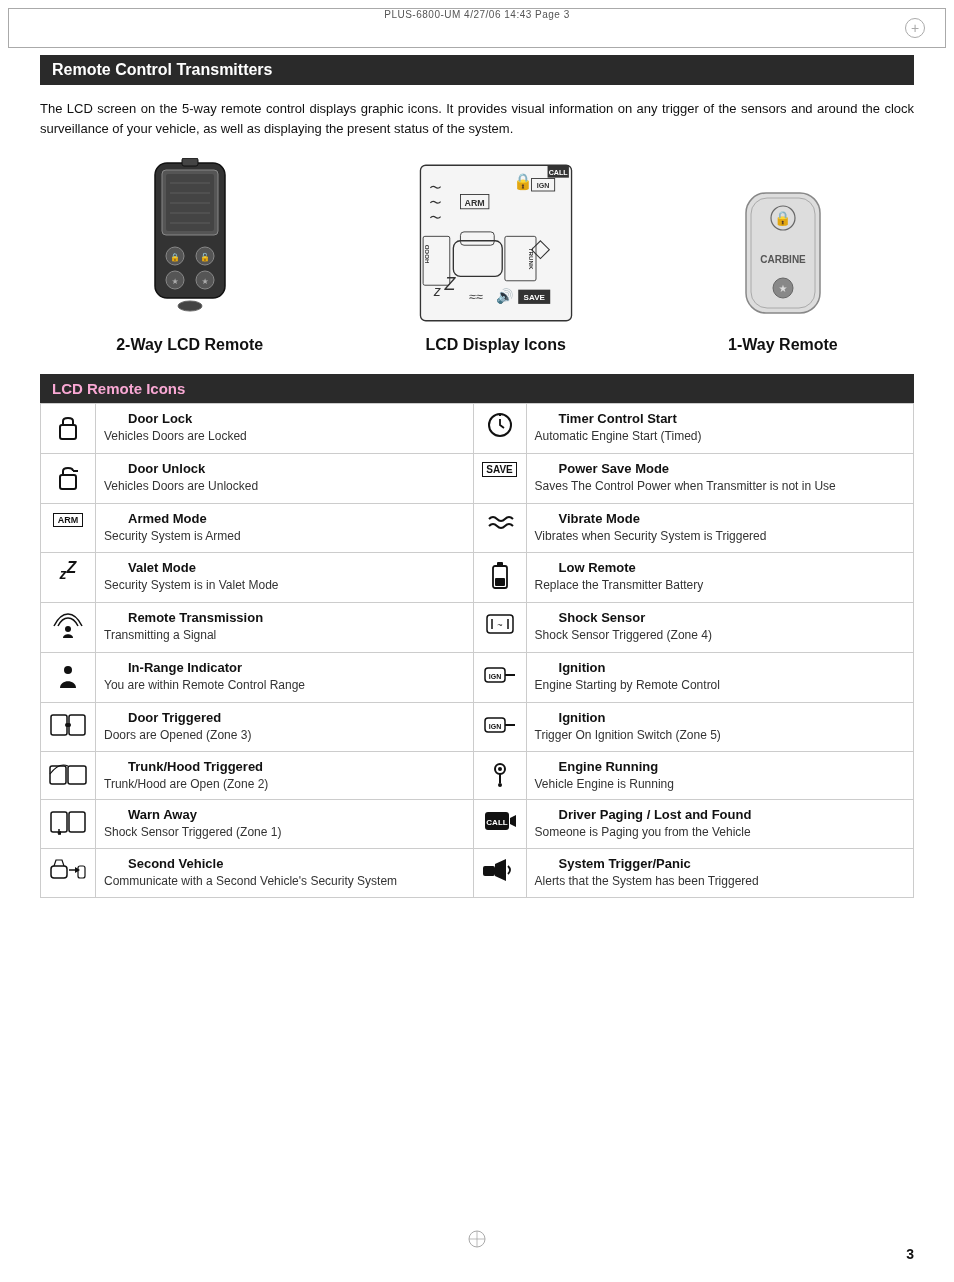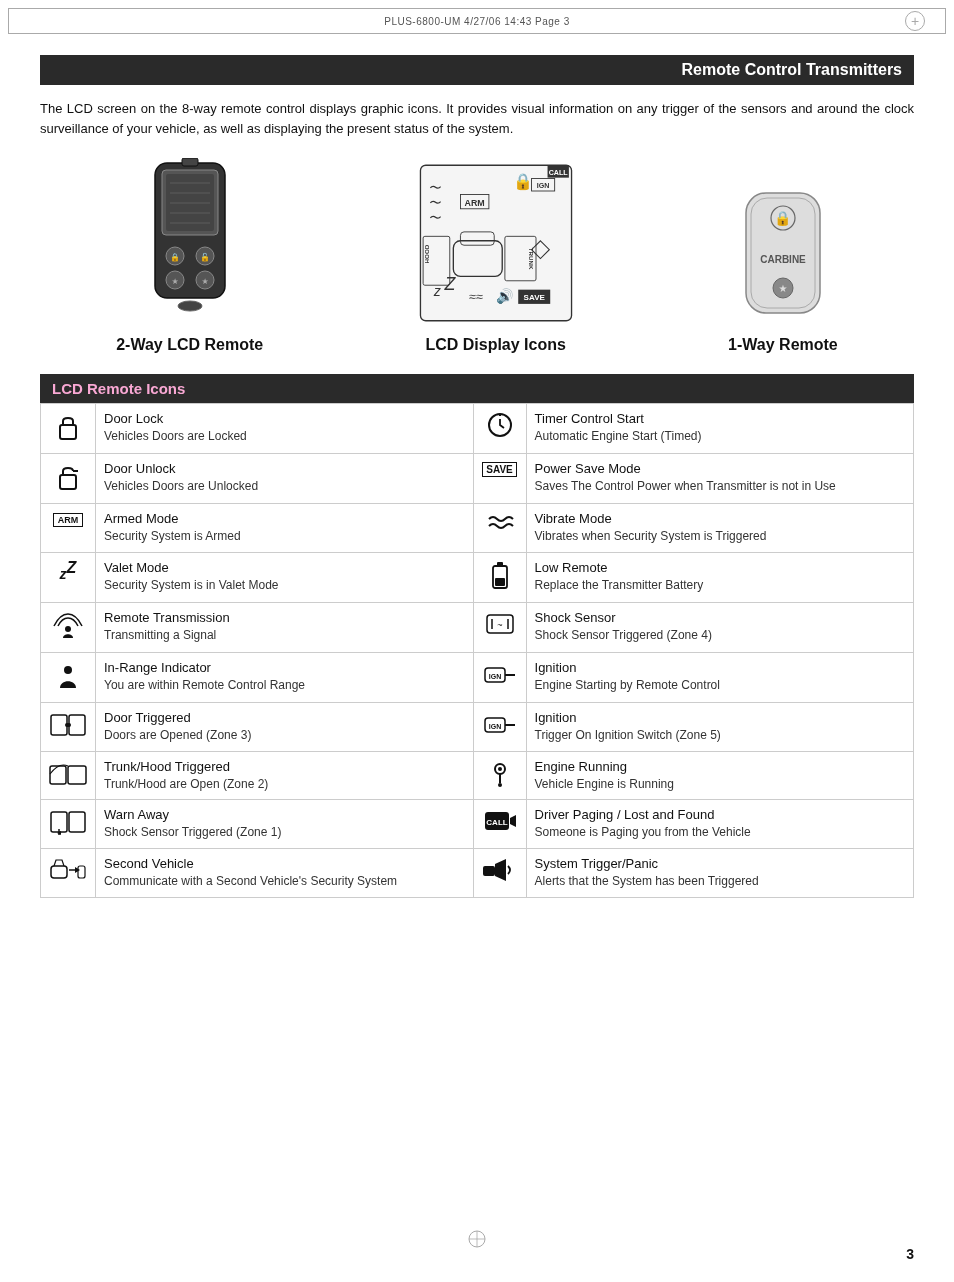--- a/index.html
+++ b/index.html
@@ -12,24 +12,23 @@
       font-size: 13px;
       color: #111;
     }
 
     
     .page-header {
       position: absolute;
       top: 8px;
       left: 8px;
       right: 8px;
-      height: 26px;
+      height: 40px;
       border: 1px solid #aaa;
       display: flex;
-      align-items: center;
       justify-content: center;
     }
     .page-header-text {
       font-size: 10px;
       color: #555;
       letter-spacing: 0.5px;
     }
     .crosshair {
       position: absolute;
       right: 20px;
@@ -67,21 +66,20 @@
     }
 
     
     .section-header {
       background: #2a2a2a;
       color: #fff;
       padding: 6px 12px;
       font-size: 16px;
       font-weight: bold;
       margin-bottom: 14px;
-      text-align: right;
     }
 
     
     .intro-text {
       font-size: 13px;
       line-height: 1.5;
       margin-bottom: 20px;
       text-align: justify;
     }
 
@@ -148,24 +146,25 @@
       vertical-align: middle;
       padding: 6px 4px;
     }
 
     .text-cell {
       padding: 6px 8px;
       vertical-align: top;
     }
 
     .icon-name {
-      font-weight: normal;
+      font-weight: bold;
       font-size: 13px;
       display: block;
       margin-bottom: 2px;
+      margin-left: 24px;
     }
 
     .icon-desc {
       font-size: 12px;
       color: #333;
       line-height: 1.4;
     }
   </style>
 </head>
 <body>
@@ -174,21 +173,21 @@
   <span class="page-header-text">PLUS-6800-UM   4/27/06   14:43   Page 3</span>
   <div class="crosshair"></div>
 </div>
 
 <div class="content">
 
   <div class="section-header">
     <span>Remote Control Transmitters</span>
   </div>
 
-  <p class="intro-text">The LCD screen on the 8-way remote control displays graphic icons. It provides visual information on any trigger of the sensors and around the clock surveillance of your vehicle, as well as displaying the present status of the system.</p>
+  <p class="intro-text">The LCD screen on the 5-way remote control displays graphic icons. It provides visual information on any trigger of the sensors and around the clock surveillance of your vehicle, as well as displaying the present status of the system.</p>
 
   <div class="remotes-row">
 
     <div class="remote-item">
       <svg class="remote-2way" viewBox="0 0 100 170" xmlns="http://www.w3.org/2000/svg">
 
         <rect x="15" y="5" width="70" height="135" rx="12" ry="12" fill="#333" stroke="#111" stroke-width="1.5"></rect>
 
         <rect x="22" y="12" width="56" height="65" rx="4" fill="#555" stroke="#888" stroke-width="1"></rect>
 

